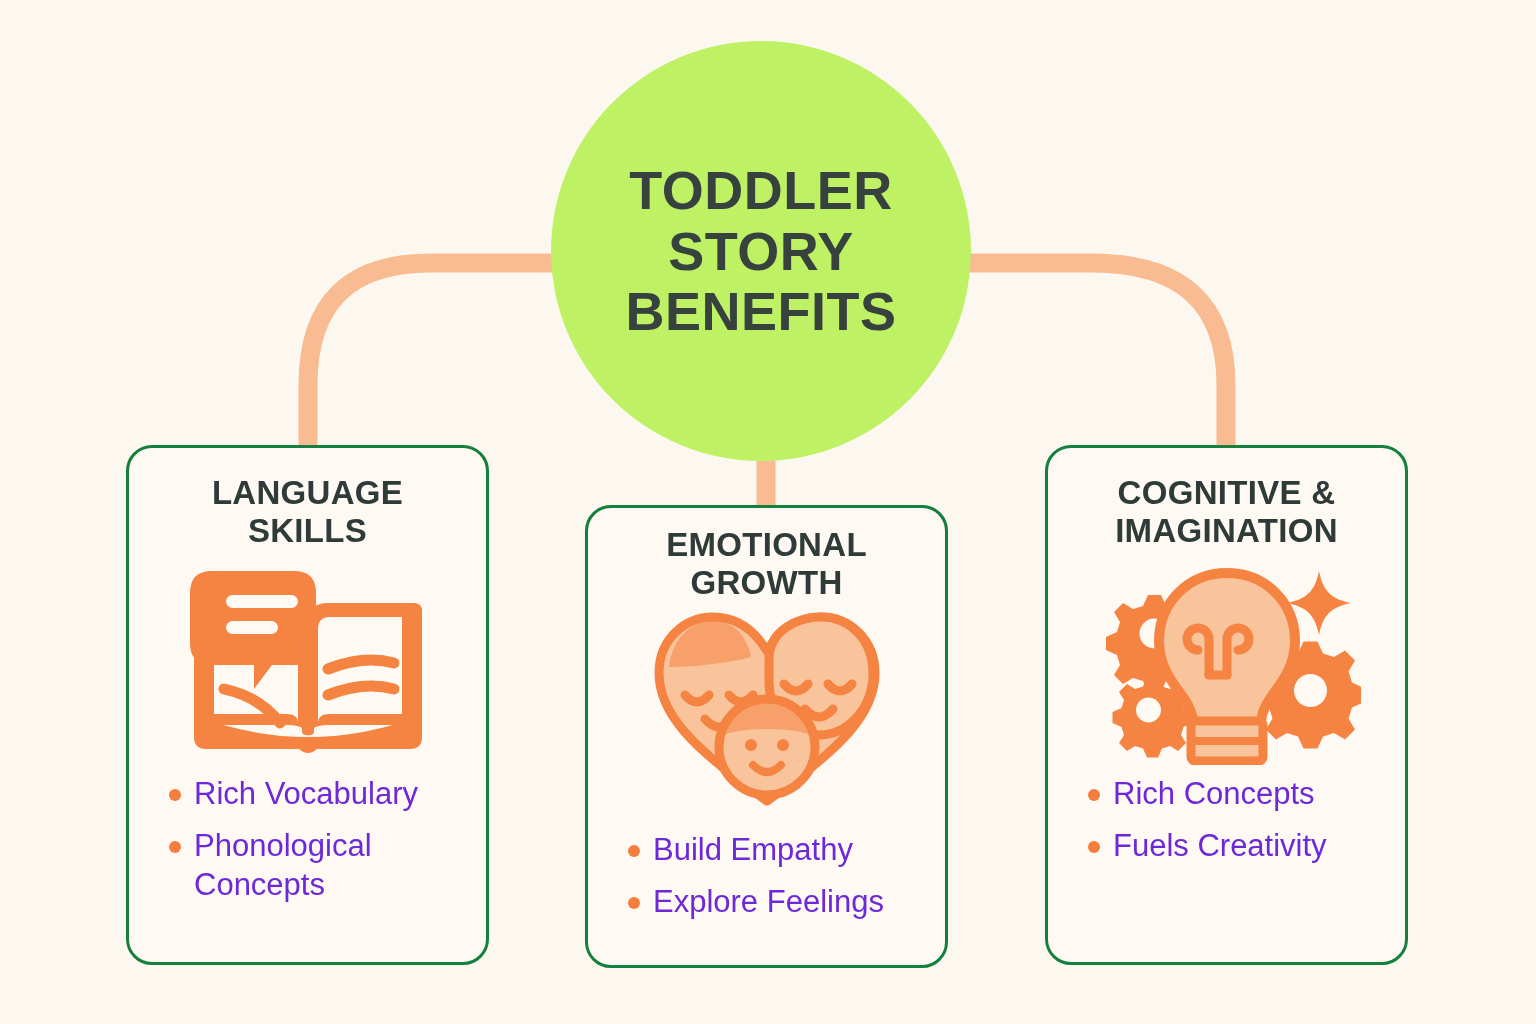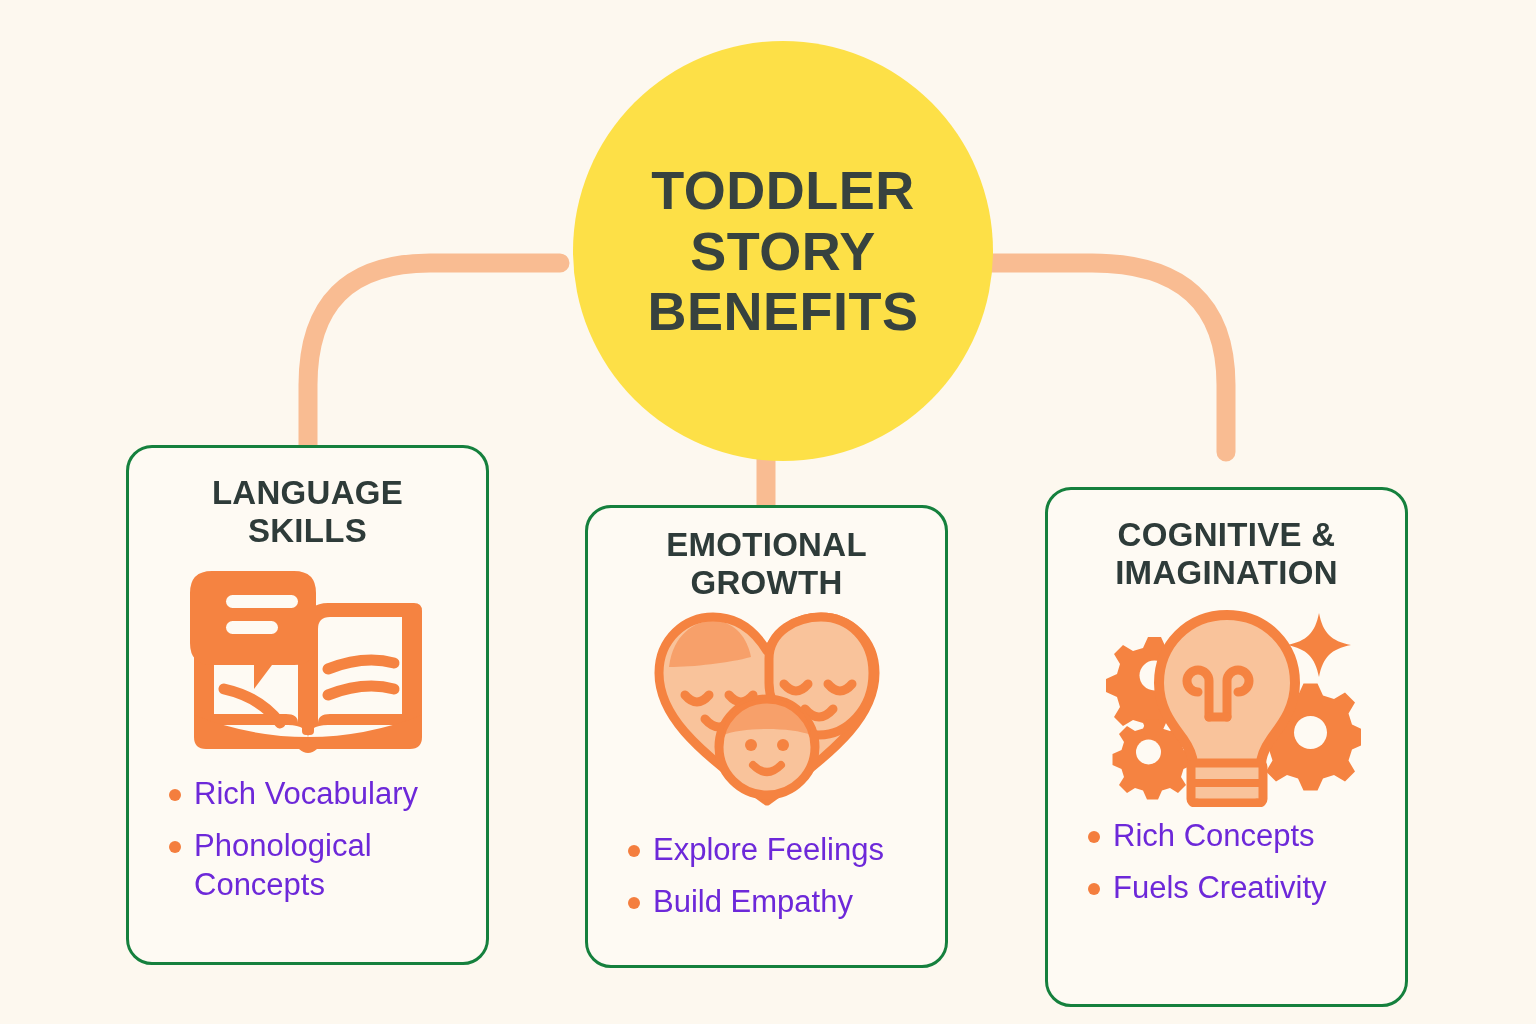--- a/index.html
+++ b/index.html
@@ -24,26 +24,26 @@
     left: 0;
     top: 0;
     width: 1536px;
     height: 1024px;
     pointer-events: none;
   }
 
   
   .hub {
     position: absolute;
-    left: 573px;
+    left: 551px;
     top: 41px;
     width: 420px;
     height: 420px;
     border-radius: 50%;
-    background: #fde047;
+    background: #bef264;
     display: flex;
     align-items: center;
     justify-content: center;
     z-index: 3;
   }
   .hub-title {
     color: #37423F;
     font-size: 54px;
     font-weight: bold;
     line-height: 1.12;
@@ -61,21 +61,21 @@
     border: 3px solid #15803d;
     border-radius: 26px;
     box-sizing: border-box;
     display: flex;
     flex-direction: column;
     align-items: center;
     z-index: 4;
   }
   .card-left   { left: 126px;  top: 445px; width: 363px; height: 520px; padding: 26px 18px 0; }
   .card-middle { left: 585px;  top: 505px; width: 363px; height: 463px; padding: 18px 18px 0; }
-  .card-right  { left: 1045px; top: 445px; width: 363px; height: 520px; padding: 26px 18px 0; margin-top: 42px; }
+  .card-right  { left: 1045px; top: 445px; width: 363px; height: 520px; padding: 26px 18px 0; }
 
   .card-title {
     color: #2E3B39;
     font-size: 33px;
     font-weight: bold;
     line-height: 1.16;
     text-align: center;
     text-transform: uppercase;
     letter-spacing: 0.3px;
     white-space: pre-line;
@@ -204,25 +204,25 @@
         <path d="M72 126 C 74 100 94 90 116 90 C 138 90 158 100 160 126 C 140 118 92 118 72 126 Z" fill="#F58341" opacity="0.55"></path>
         <circle cx="100" cy="136" r="6" fill="#F58341"></circle>
         <circle cx="132" cy="136" r="6" fill="#F58341"></circle>
         <path d="M102 156 q14 14 28 0" fill="none" stroke="#F58341" stroke-width="8" stroke-linecap="round"></path>
       </svg>
     </div>
 
     <ul class="bullets">
       <li class="bullet">
         <span class="bullet-dot"></span>
+        <span class="bullet-text">Build Empathy</span>
+      </li>
+      <li class="bullet">
+        <span class="bullet-dot"></span>
         <span class="bullet-text">Explore Feelings</span>
-      </li>
-      <li class="bullet">
-        <span class="bullet-dot"></span>
-        <span class="bullet-text">Build Empathy</span>
       </li>
     </ul>
   </div>
 
   <div class="card card-right">
     <div class="card-title">COGNITIVE &amp;
 IMAGINATION</div>
 
     <div class="card-icon">
       <svg width="268" height="200" viewBox="0 0 268 200">

